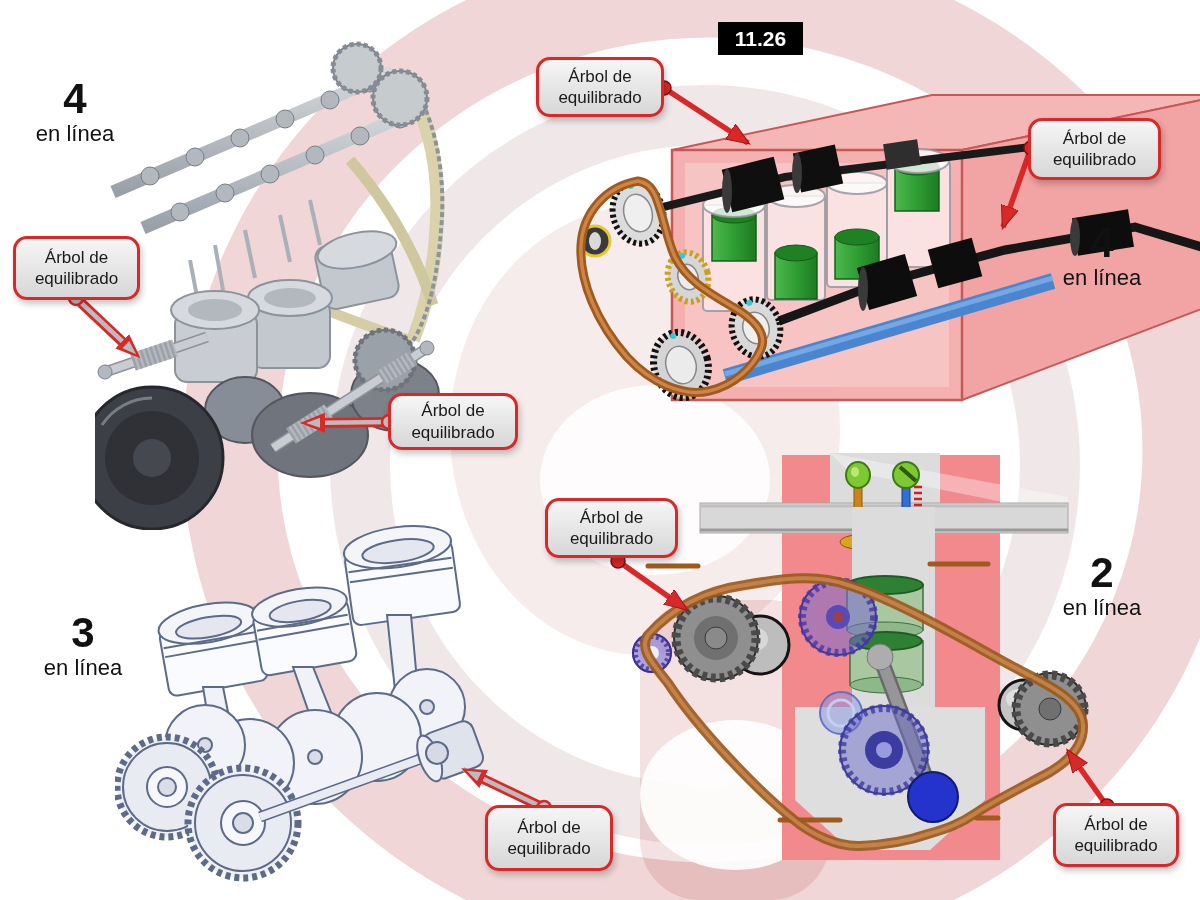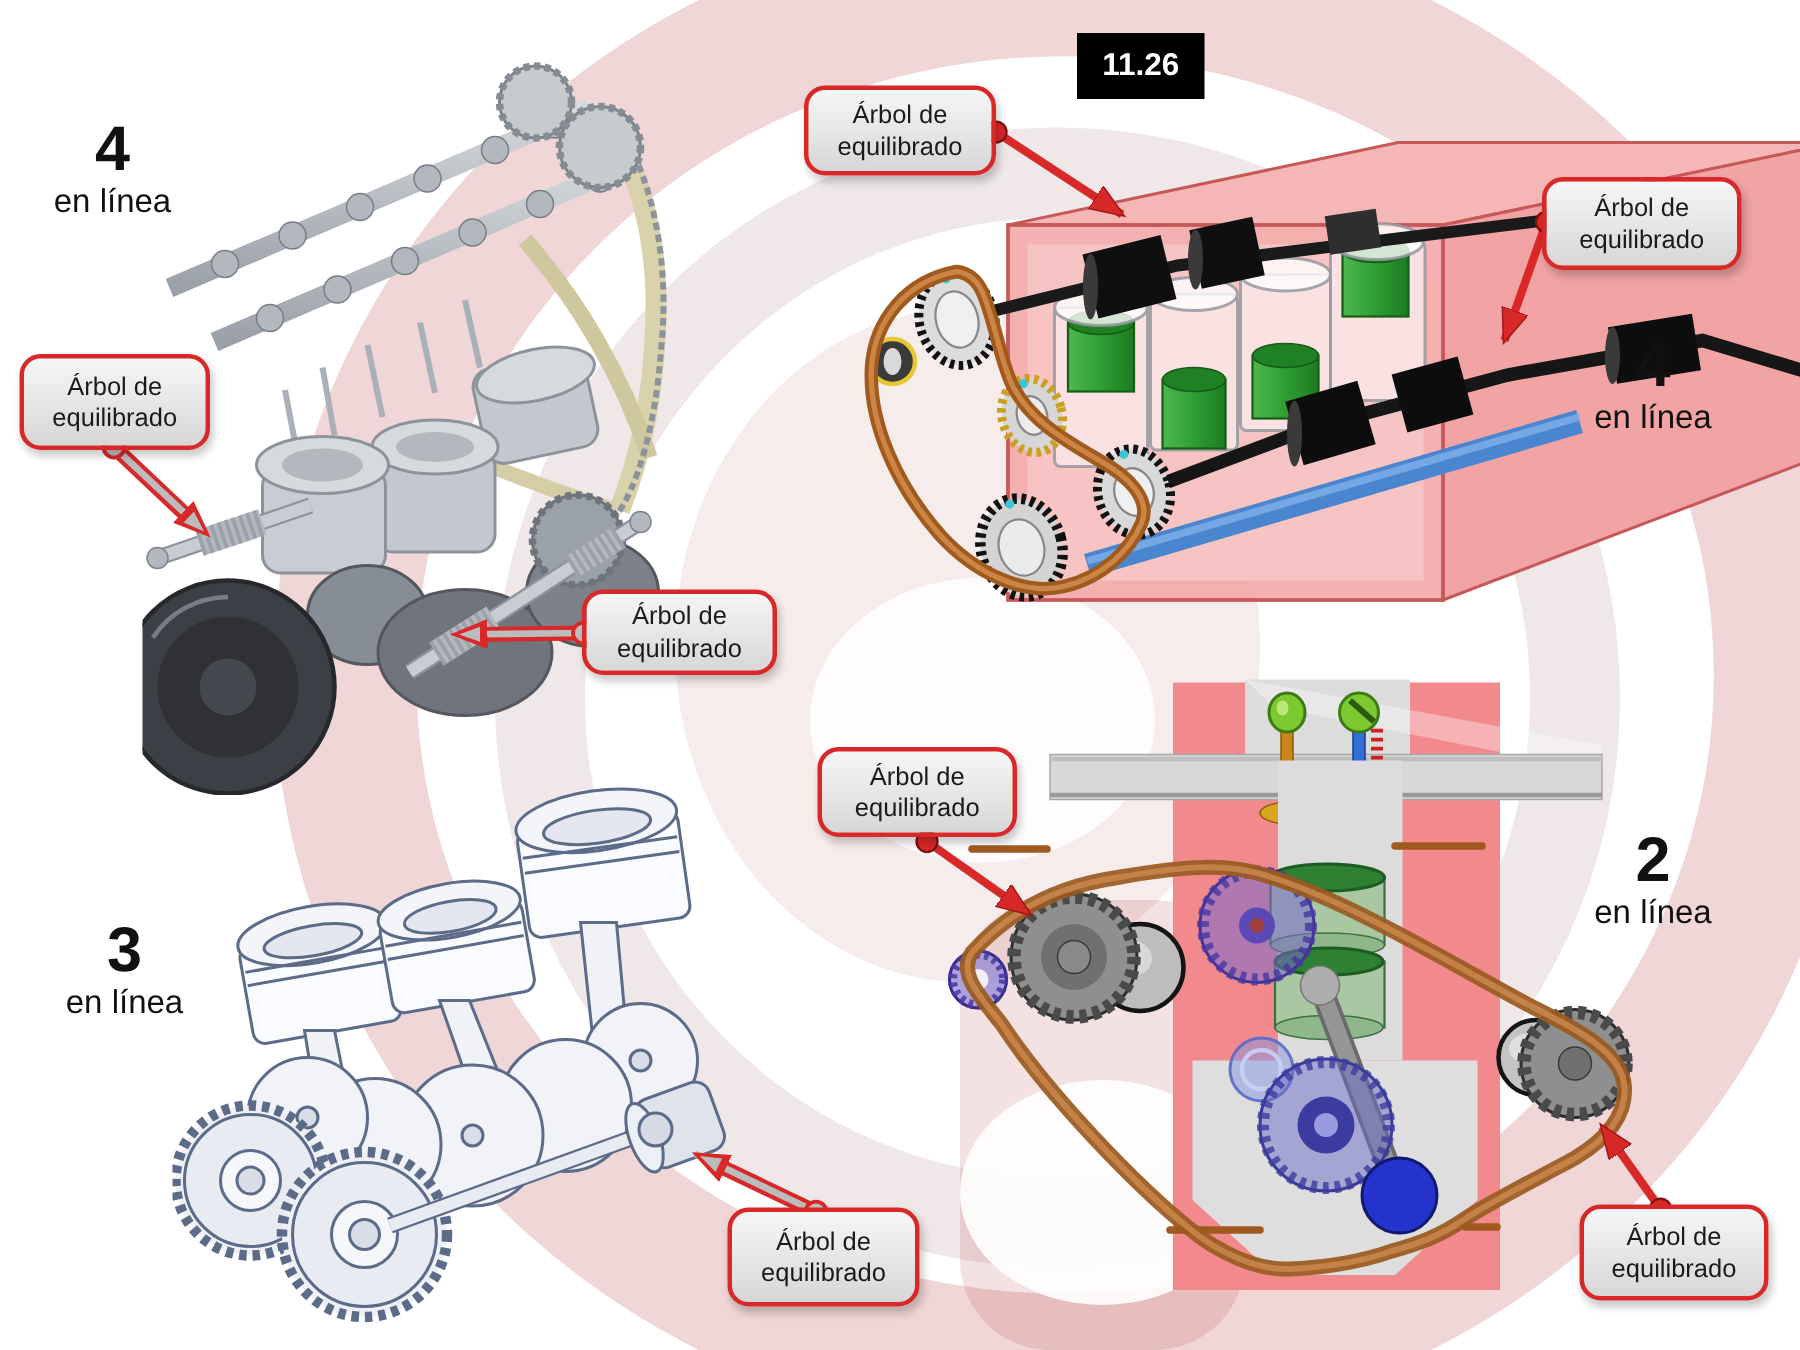--- a/index.html
+++ b/index.html
@@ -13,21 +13,21 @@
     display:flex;align-items:center;justify-content:center;text-align:center;
     font-size:17px;line-height:1.24;color:#1a1a1a;
     padding:3px 6px;box-sizing:border-box;
     box-shadow:2px 4px 6px rgba(0,0,0,0.22);
     z-index:30;
   }
   .seclabel{position:absolute;text-align:center;color:#111;z-index:25;}
   .seclabel .count{font-size:42px;font-weight:bold;line-height:1.0;}
   .seclabel .config{font-size:22px;line-height:1.25;}
   .badge{
-    position:absolute;left:718px;top:22px;width:85px;height:44px;
+    position:absolute;left:718px;top:22px;width:85px;height:33px;
     background:#000;color:#fff;font-size:21px;font-weight:bold;
     display:flex;align-items:center;justify-content:center;z-index:40;
   }
   svg{display:block;}
 </style>
 </head>
 <body>
 
 <div class="canvas">
 

